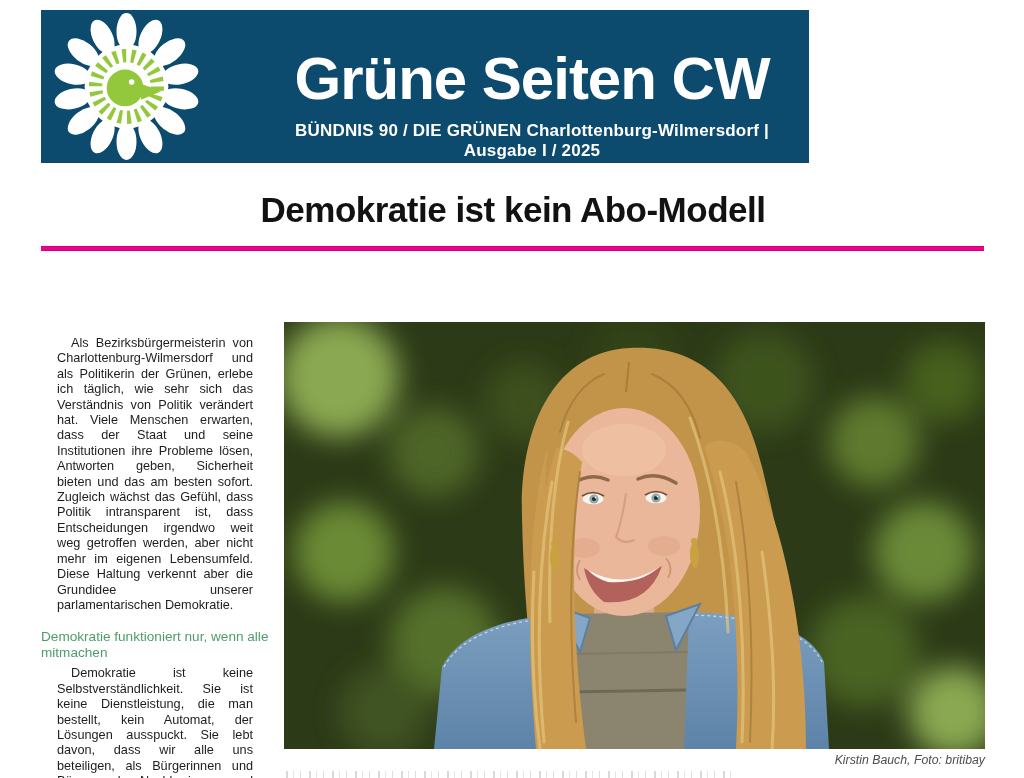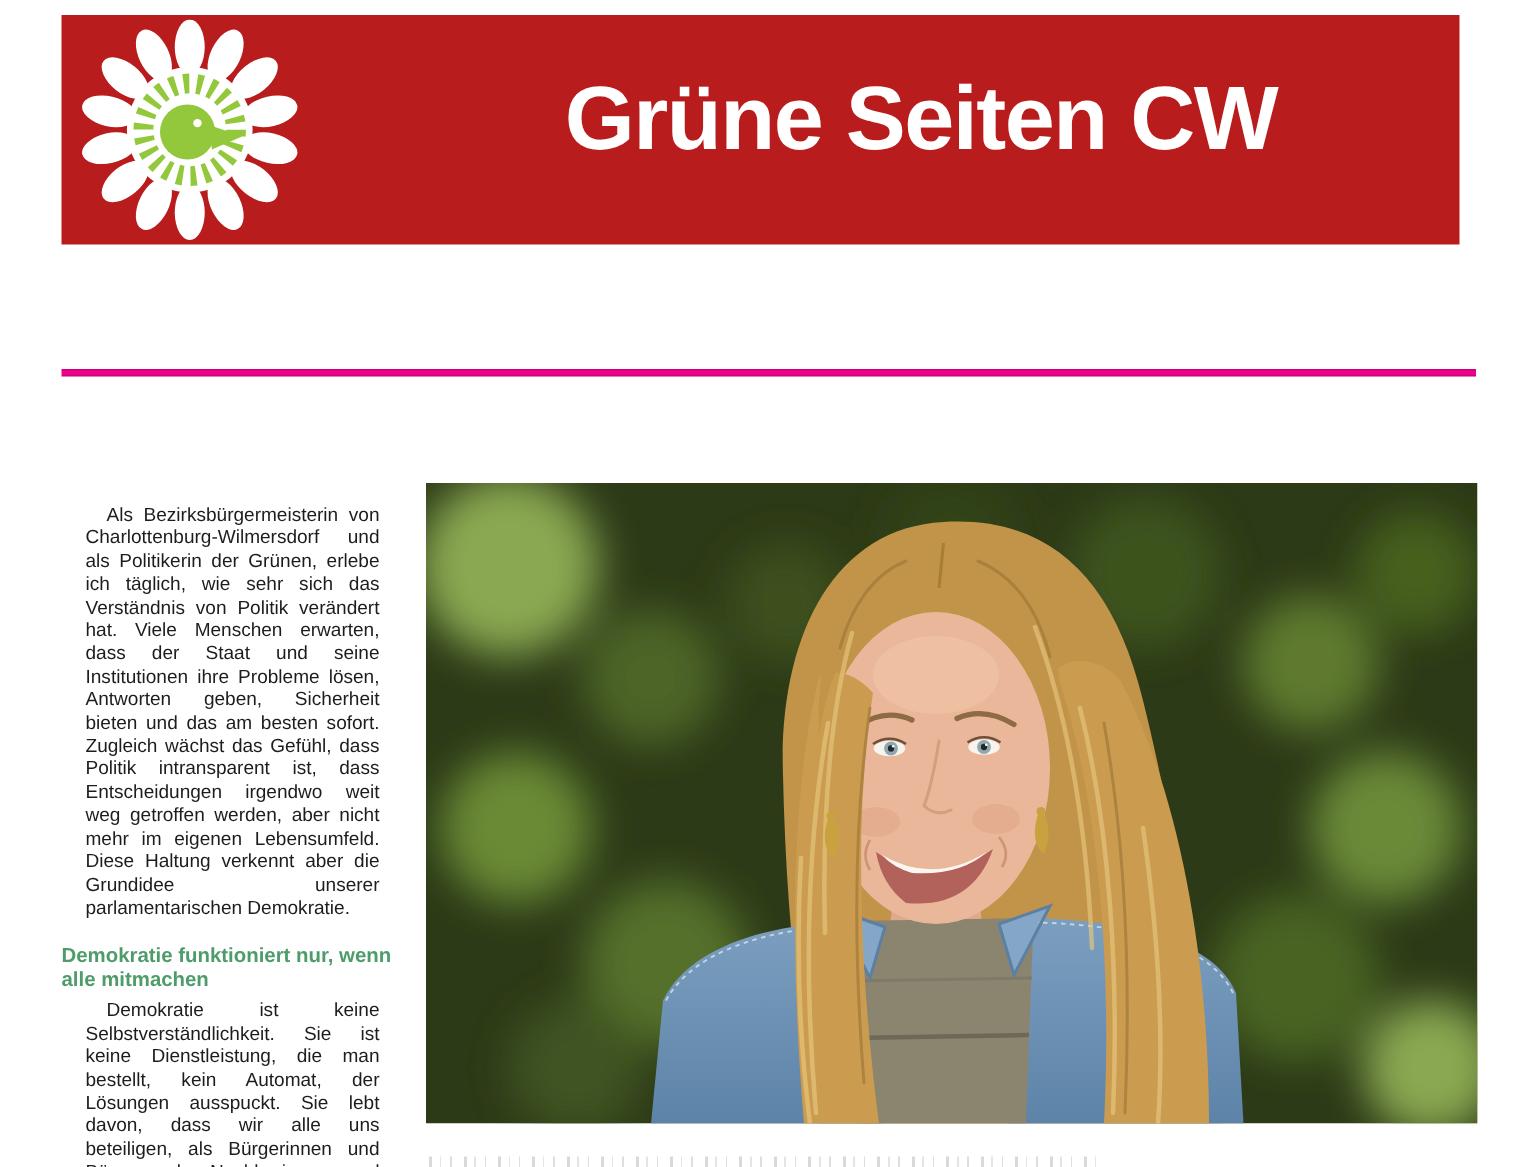--- a/index.html
+++ b/index.html
@@ -1,21 +1,21 @@
 <!DOCTYPE html>
 <html lang="de"><head>
 <meta charset="utf-8">
 <style>
   html,body{margin:0;padding:0;background:#ffffff;}
   .page{
     position:relative;width:1024px;height:778px;overflow:hidden;background:#fff;
     font-family:"Liberation Sans","DejaVu Sans",sans-serif;color:#1c1c1c;
   }
   
-  .banner{position:absolute;left:41px;top:10px;width:932px;height:153px;background:#b91c1c;}
+  .banner{position:absolute;left:41px;top:10px;width:768px;height:153px;background:#0c4a6e;}
   .logo{position:absolute;left:12px;top:3px;width:147px;height:147px;}
   .masthead{position:absolute;left:232px;right:18px;top:38px;text-align:center;color:#fff;}
   .masthead h1{
     margin:0;font-size:60px;line-height:62px;font-weight:700;letter-spacing:-1px;color:#fff;
   }
   .masthead .subtitle{
     margin-top:11px;font-size:17px;font-weight:700;letter-spacing:.2px;color:#fff;
   }
   
   .headline{
@@ -32,21 +32,21 @@
   }
   
   .col{
     position:absolute;left:41px;top:320px;width:228px;
     font-size:12.7px;line-height:15.4px;text-align:justify;color:#1d1d1d;
     hyphens:manual;-webkit-hyphens:manual;
   }
   .col p{margin:16px;text-indent:14px;}
   .col p.p2{margin-top:6px;}
   .col h3{
-    margin:11px 0 6px 0;font-size:13.6px;line-height:15.5px;font-weight:700;
+    margin:11px 0 6px 0;font-size:13.6px;line-height:15.5px;font-weight:400;
     color:#4F9C6B;text-align:left;text-indent:0;
   }
   
   .figure{position:absolute;left:284px;top:322px;width:701px;}
   .photo{display:block;width:701px;height:427px;}
   .caption{
     margin-top:4px;text-align:right;font-style:italic;font-size:12.3px;color:#4d4d4d;
   }
   
   .cropped-line{
@@ -81,23 +81,25 @@
         <ellipse cx="50" cy="12.5" rx="6.8" ry="12.5" transform="rotate(334.3 50 50)"></ellipse>
       </g>
       <circle cx="50" cy="50" r="28.5" fill="#ffffff"></circle>
       <circle cx="50" cy="50" r="21" fill="none" stroke="#94C83C" stroke-width="9" stroke-dasharray="2.6 3.4"></circle>
       <circle cx="49" cy="51" r="12.5" fill="#94C83C"></circle>
       <path d="M59,48 L74,53 L60,59 Z" fill="#94C83C"></path>
       <circle cx="53.5" cy="47" r="1.9" fill="#ffffff"></circle>
     </svg>
     <div class="masthead">
       <h1>Grüne Seiten CW</h1>
+      <div class="subtitle">BÜNDNIS 90 / DIE GRÜNEN Charlottenburg-Wilmersdorf | Ausgabe I / 2025</div>
     </div>
   </header>
 
+  <h2 class="headline">Demokratie ist kein Abo-Modell</h2>
   <div class="rule"></div>
 
   <div class="col">
     <p>Als Bezirksbürgermeisterin von Charlot­tenburg-Wilmersdorf und als Politikerin der Grünen, erlebe ich täglich, wie sehr sich das Verständnis von Politik verändert hat. Viele Menschen erwarten, dass der Staat und sei­ne Institutionen ihre Probleme lösen, Antwor­ten geben, Sicherheit bieten und das am bes­ten sofort. Zugleich wächst das Gefühl, dass Politik intransparent ist, dass Entscheidungen irgendwo weit weg getroffen werden, aber nicht mehr im eigenen Lebensumfeld. Diese Haltung verkennt aber die Grundidee unserer parlamentarischen Demokratie.</p>
     <h3>Demokratie funktioniert nur, wenn alle mitmachen</h3>
     <p class="p2">Demokratie ist keine Selbstverständlichkeit. Sie ist keine Dienstleistung, die man bestellt, kein Automat, der Lösungen ausspuckt. Sie lebt davon, dass wir alle uns beteiligen, als Bür­gerinnen und Bürger, als Nachbarinnen und Nachbarn. Sie ist kein Raum, in dem weni­ge handeln und viele klatschen oder buhen. Das Wesen der Demokratie funktioniert nur, wenn wir alle mitmachen. Das bedeutet: zu­hören, sachlich diskutieren und aktiv Verant­wortung übernehmen, Widerspruch aushal­ten, aber auch deutlich widersprechen, wenn das Recht des Stärkeren über die Stärke des Rechts gestellt werden soll.</p>
   </div>
 
   <figure class="figure" style="margin:0">
     <svg class="photo" viewBox="0 0 701 427" preserveAspectRatio="none" aria-hidden="true">
@@ -188,17 +190,18 @@
         <path d="M368,52 C392,62 408,84 416,116"></path>
       </g>
 
       <g fill="#C9A23F">
         <circle cx="270" cy="222" r="3"></circle>
         <path d="M268,224 C264,236 266,246 272,250 C276,242 276,230 272,224 Z"></path>
         <circle cx="410" cy="219" r="3"></circle>
         <path d="M408,221 C404,233 406,243 412,247 C416,239 416,227 412,221 Z"></path>
       </g>
     </svg>
+    <figcaption class="caption">Kirstin Bauch, Foto: britibay</figcaption>
   </figure>
 
   <div class="cropped-line"></div>
 
 </div>
 
 </body></html>

